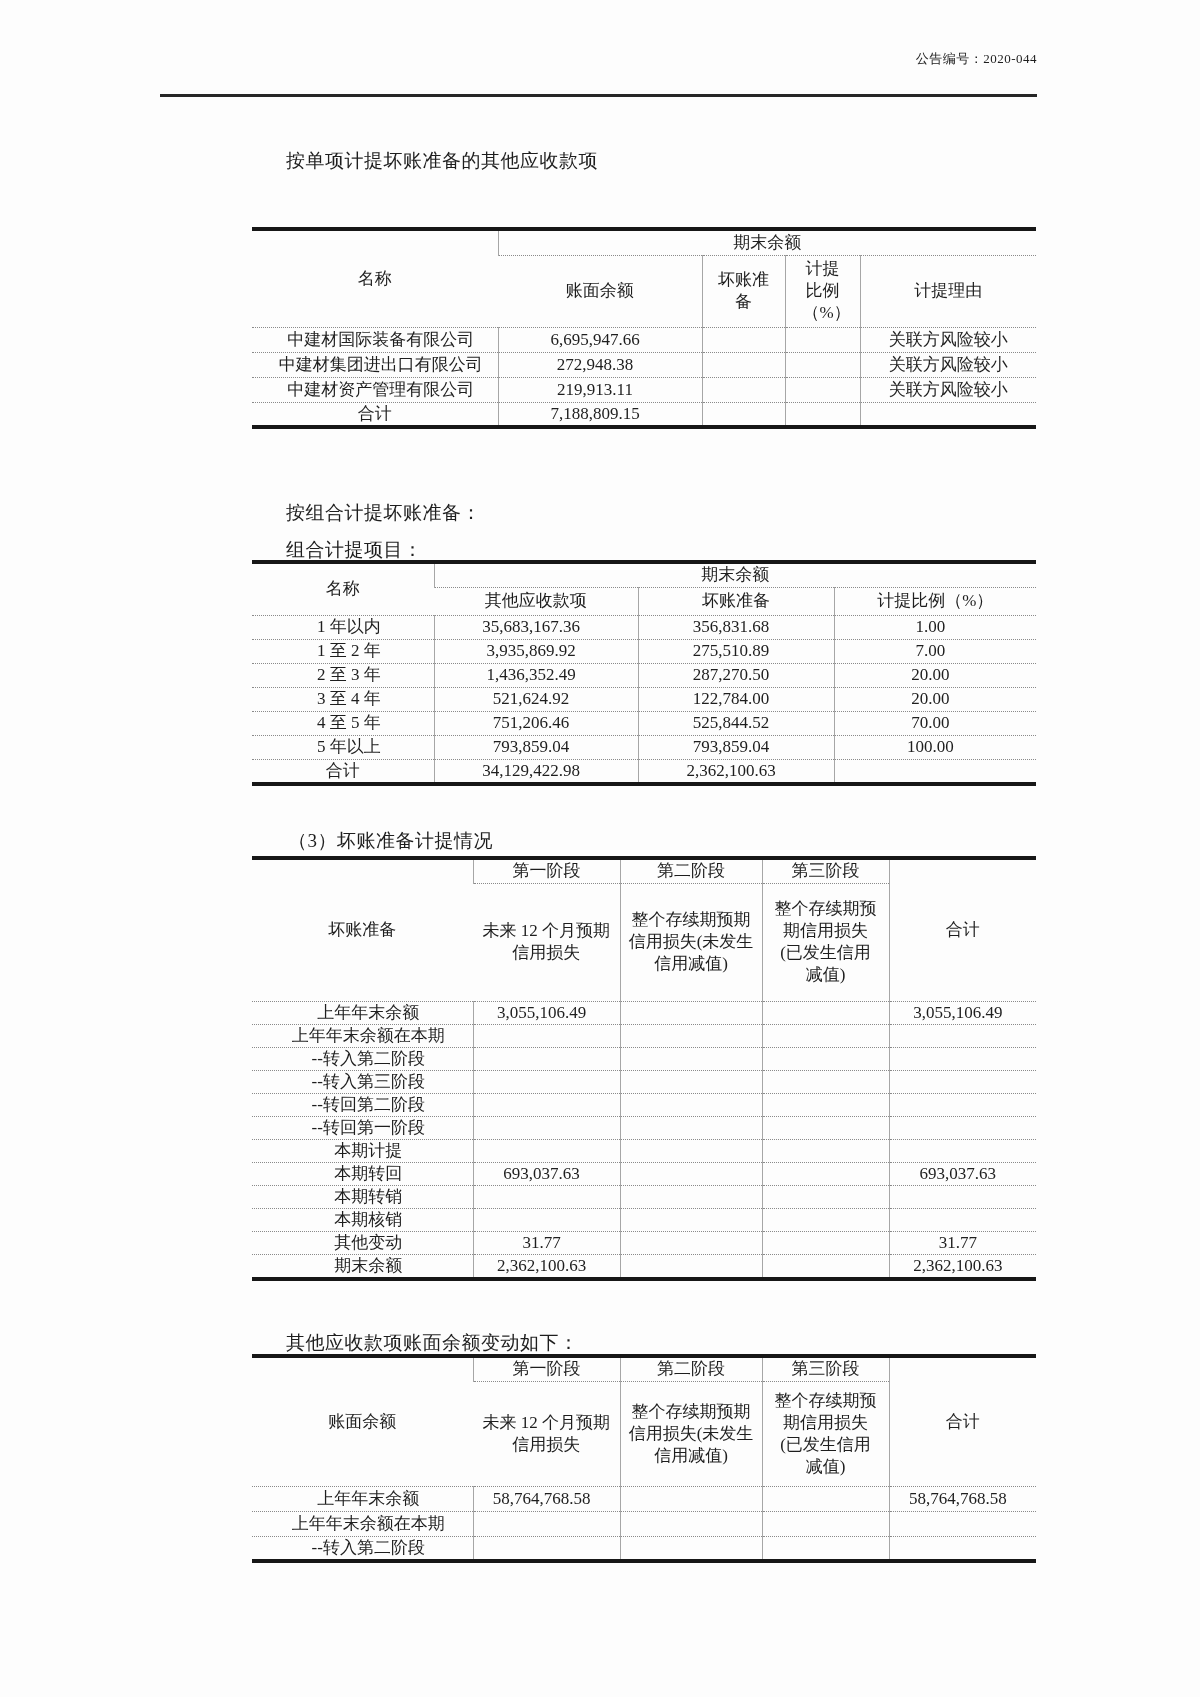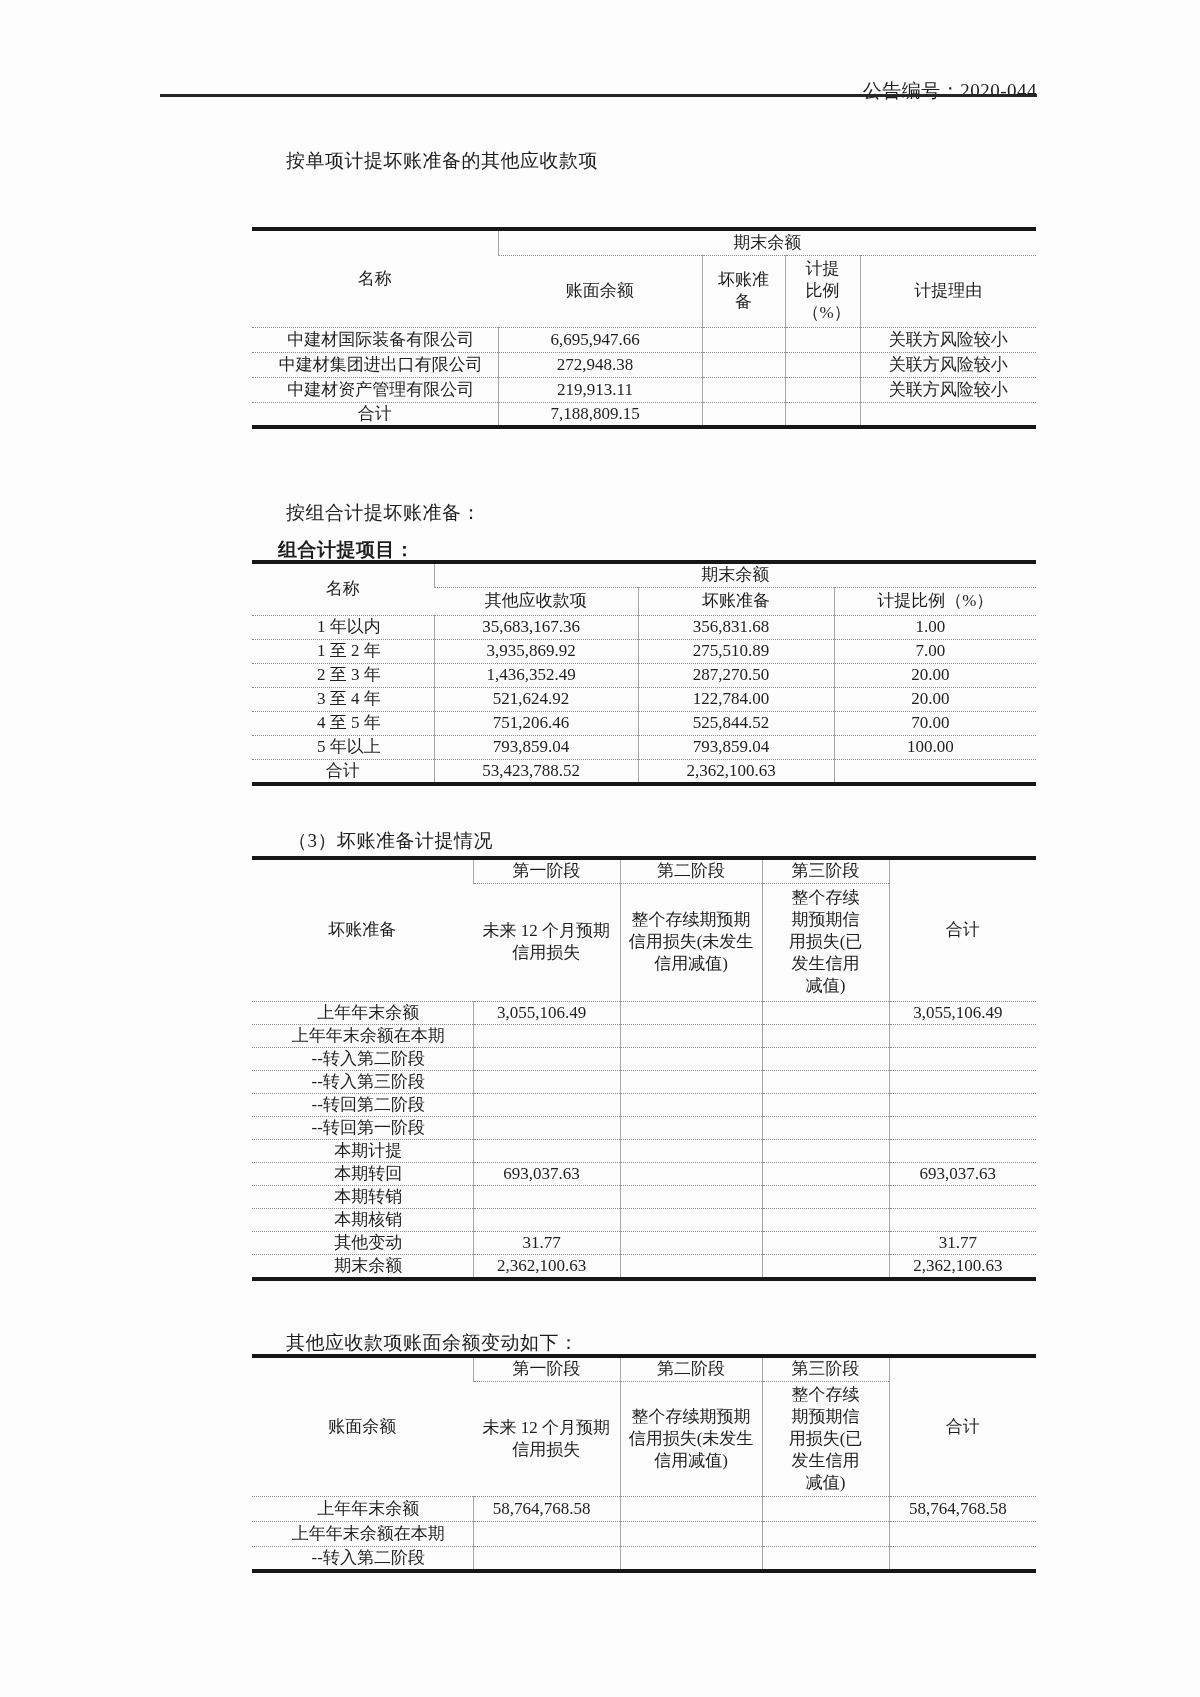--- a/index.html
+++ b/index.html
@@ -2,26 +2,26 @@
 <html><head>
 <meta charset="utf-8">
 <style>
   * { margin:0; padding:0; box-sizing:border-box; }
   html,body { background:#ffffff; }
   .page {
     position:relative; width:1200px; height:1697px; background:#fdfdfd;
     font-family:"Liberation Serif","DejaVu Serif",serif; color:#1e1e1e;
     overflow:hidden;
   }
-  .header-note { position:absolute; top:78px; right:163px; font-size:19px; letter-spacing:.5px; }
+  .header-note { position:absolute; top:50px; right:163px; font-size:13px; letter-spacing:.5px; }
   .header-rule { position:absolute; top:94px; left:160px; width:877px; border-top:3px solid #262626; }
   .sec-title { position:absolute; font-size:19px; letter-spacing:.5px; }
   .t-intro1 { top:148px; left:286px; }
   .t-intro2a { top:500px; left:286px; }
-  .t-intro2b { top:537px; left:278px;font-weight:bold; }
+  .t-intro2b { top:537px; left:286px; }
   .t-sec3   { top:828px; left:288px; }
   .t-sec4   { top:1330px; left:286px; }
   .pageno { position:absolute; top:1578px; left:0; width:1200px; text-align:center; font-size:17px; font-family:"Liberation Sans","DejaVu Sans",sans-serif; }
 
   .doc-table {
     position:absolute; left:252px; width:784px;
     border-collapse:collapse; table-layout:fixed; font-size:17px; line-height:22px;
     border-top:4px solid #171717; border-bottom:4px solid #171717;
   }
   .doc-table th, .doc-table td {
@@ -52,21 +52,21 @@
   .tbl4 thead tr.h2 { height:105px; }
   .tbl4 tbody tr { height:25px; }
 
   .cl-name { text-align:left; padding-left:12px; }
   .num { text-align:right; padding-right:10px; }
   .ctr { text-align:center; }
   .center { text-align:center; padding-left:0; }
   .pad-bad  { padding:0 12px; }   
   .pad-pct  { padding:0 17px; }   
   .pad-sub  { padding:2px 6px; }
-  .pad-sub3 { padding:2px 21px; } 
+  .pad-sub3 { padding:2px 10px; } 
 </style>
 </head>
 <body>
 
 <div class="page">
 
   <div class="header-note">公告编号：2020-044</div>
   <div class="header-rule"></div>
 
   <div class="sec-title t-intro1">按单项计提坏账准备的其他应收款项</div>
@@ -176,21 +176,21 @@
           <td class="num">70.00</td>
         </tr>
         <tr>
           <td class="cl-name">5 年以上</td>
           <td class="num">793,859.04</td>
           <td class="num">793,859.04</td>
           <td class="num">100.00</td>
         </tr>
         <tr>
           <td class="cl-name center">合计</td>
-          <td class="num">53,423,788.52</td>
+          <td class="num">34,129,422.98</td>
           <td class="num">2,362,100.63</td>
           <td class="num"></td>
         </tr>
       </tbody>
   </table>
 
   <div class="sec-title t-sec3">（3）坏账准备计提情况</div>
 
   <table class="doc-table tbl3">
     <colgroup>

